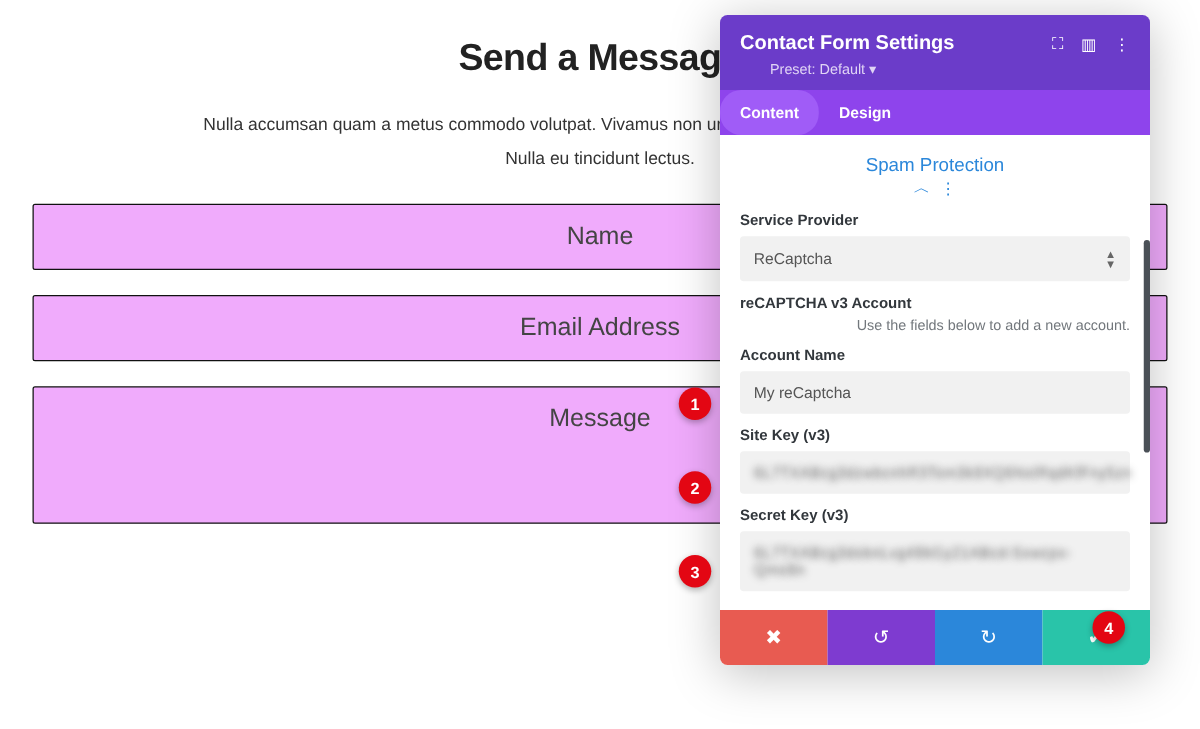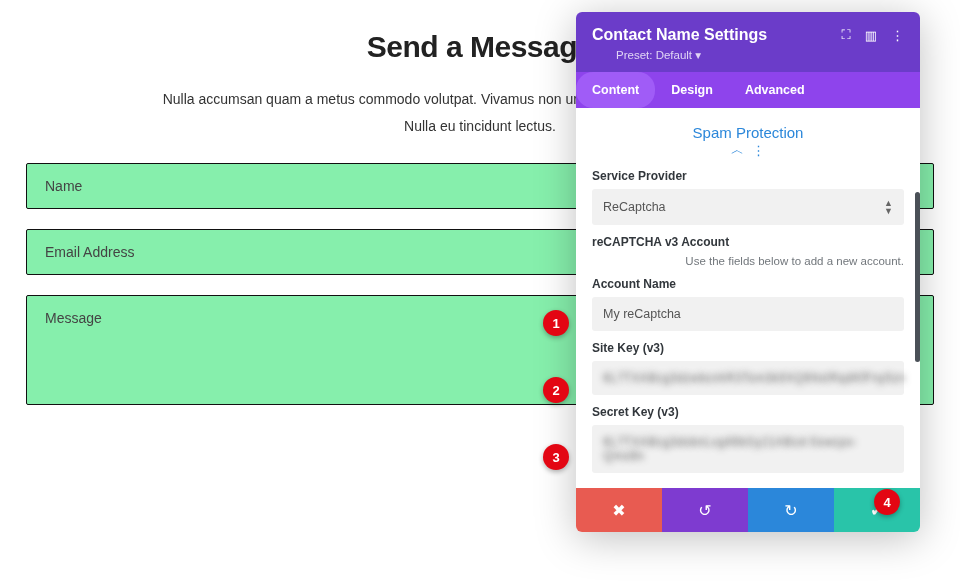--- a/index.html
+++ b/index.html
@@ -1,20 +1,20 @@
 <!DOCTYPE html>
 <html><head>
 <meta charset="utf-8">
 <style>
   *{box-sizing:border-box;margin:0;padding:0;font-family:-apple-system,BlinkMacSystemFont,"Segoe UI",Arial,sans-serif;}
   body{background:#fff;width:960px;height:583px;position:relative;overflow:hidden;}
   .page{padding:30px 20px 0 20px;}
   .title{text-align:center;font-size:30px;font-weight:700;color:#222;margin-bottom:22px;letter-spacing:-0.5px;}
   .desc{text-align:center;font-size:14px;color:#333;line-height:1.9;margin:0 auto 24px;max-width:640px;}
-  .field{border:1.5px solid #111;border-radius:2px;padding:14px 18px;margin:0 0 20px 0;font-size:14px;color:#444;background:#86efac;}
+  .field{border:1.5px solid #111;border-radius:2px;padding:14px 18px;margin:0 0 20px 0;font-size:20px;color:#444;background:#f0abfc;text-align:center;}
   .field.msg{height:110px;}
   .form-wrap{padding:0 6px;}
 
   .panel{position:absolute;top:12px;right:40px;width:344px;background:#fff;border-radius:6px;box-shadow:0 6px 40px rgba(0,0,0,.25);overflow:hidden;}
   .panel-head{background:#6b3cc9;color:#fff;padding:14px 16px 10px;}
   .head-row{display:flex;align-items:center;justify-content:space-between;}
   .head-title{font-size:16px;font-weight:600;}
   .head-icons{display:flex;gap:14px;align-items:center;}
   .head-icons span{font-size:13px;cursor:pointer;}
   .preset{font-size:11.5px;color:#e0d4f5;margin-top:4px;margin-left:24px;}
@@ -52,33 +52,32 @@
   <div class="form-wrap">
     <div class="field">Name</div>
     <div class="field">Email Address</div>
     <div class="field msg">Message</div>
   </div>
 </div>
 
 <div class="panel">
   <div class="panel-head">
     <div class="head-row">
-      <div class="head-title">Contact Name Settings</div>
+      <div class="head-title">Contact Form Settings</div>
       <div class="head-icons">
         <span>⛶</span>
         <span>▥</span>
         <span>⋮</span>
       </div>
     </div>
     <div class="preset">Preset: Default ▾</div>
   </div>
   <div class="tabs">
     <div class="tab active">Content</div>
     <div class="tab">Design</div>
-    <div class="tab">Advanced</div>
   </div>
   <div class="body">
     <div class="sec-row">
       <div class="sec-title">Spam Protection</div>
       <div class="sec-ctrls">
         <span>︿</span>
         <span>⋮</span>
       </div>
     </div>
     <div class="lbl">Service Provider</div>

